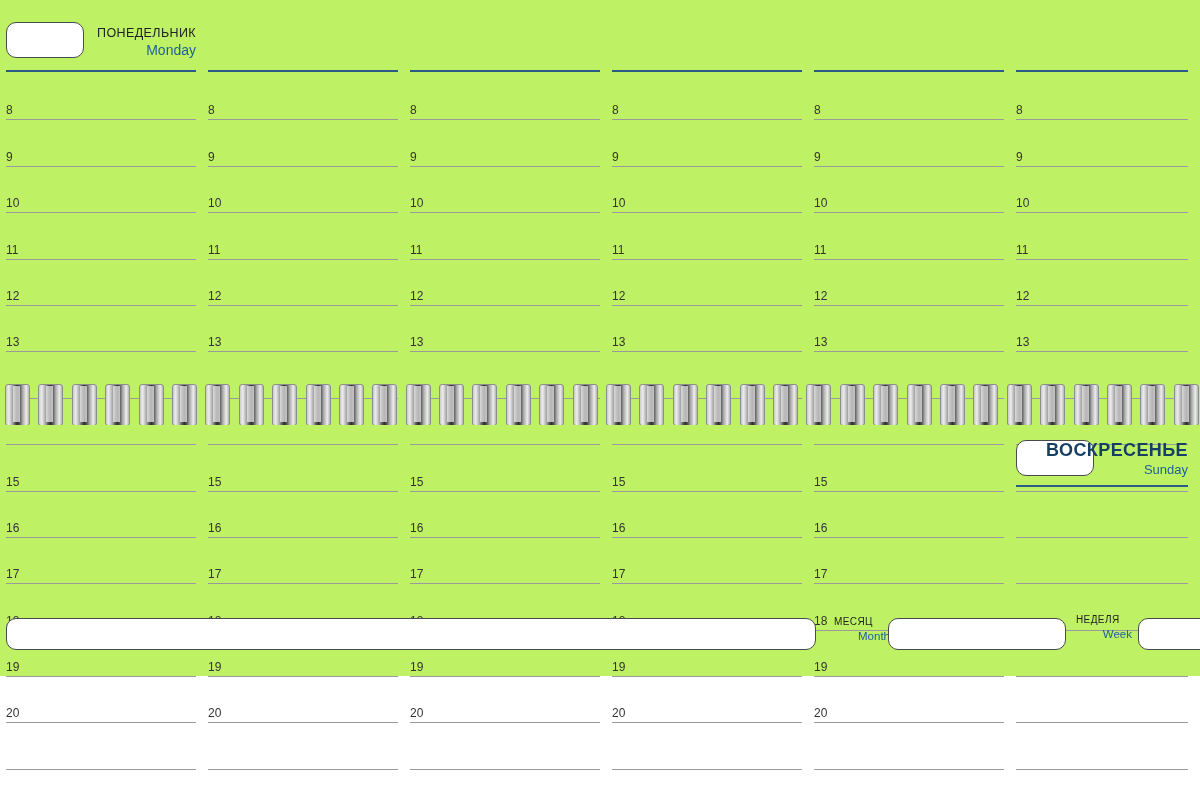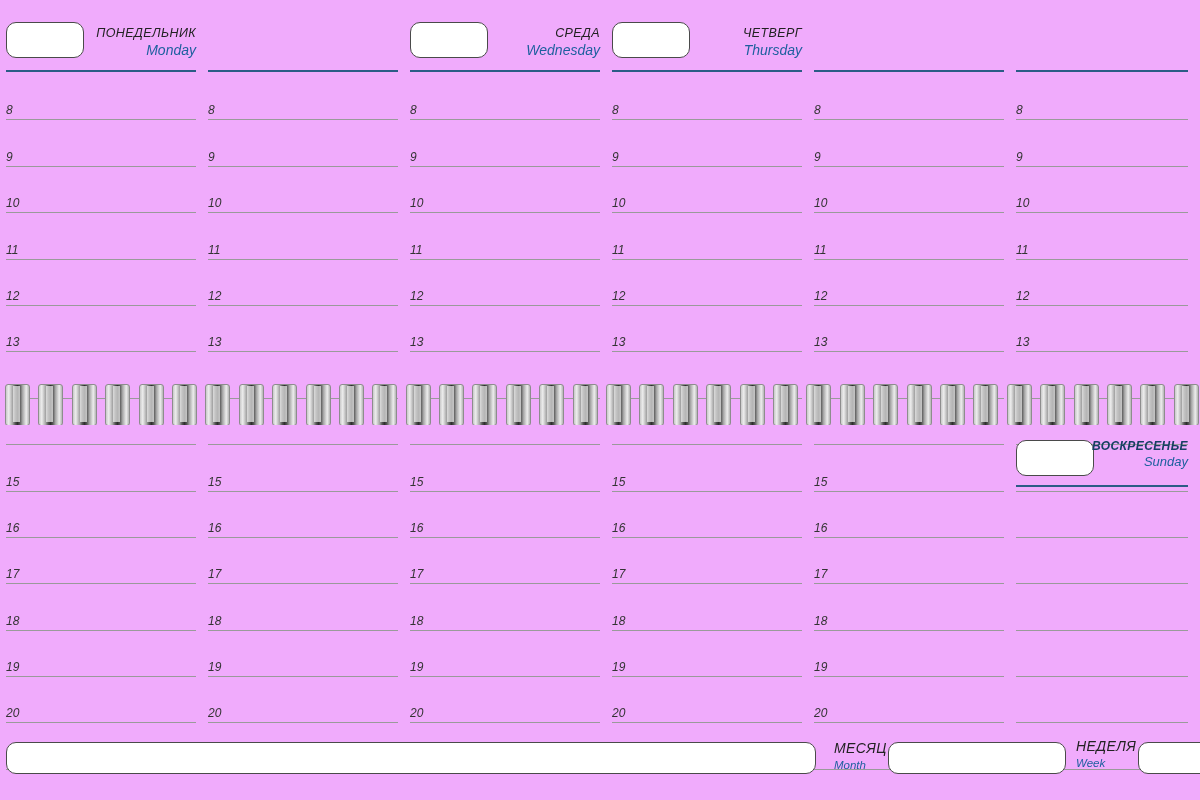--- a/index.html
+++ b/index.html
@@ -5,23 +5,22 @@
   * { box-sizing: border-box; }
   html, body {
     margin: 0; padding: 0;
     width: 1200px; height: 800px;
     background: #ffffff;
     font-family: "Liberation Sans", sans-serif;
     overflow: hidden;
   }
   .page {
     position: relative;
-    width: 1200px; height: 800px;
-    background: #f0abfc;
-    font-style: italic;
+    width: 1200px; height: 676px;
+    background: #bef264;
   }
 
   
   .columns {
     position: absolute;
     top: 0; left: 0;
     width: 1200px; height: 735px;
     display: flex;
   }
   .col {
@@ -105,21 +104,21 @@
     border-radius: 10px;
     background: #fff;
   }
   .sunday-names {
     position: absolute;
     right: 0; top: 3px;
     text-align: right;
     line-height: 1.25;
   }
   .sunday-ru {
-    font-size: 12px;
+    font-size: 18px;
     font-weight: bold;
     letter-spacing: 0.4px;
     color: #173f63;
     text-transform: uppercase;
     white-space: nowrap;
     margin-left: 17px;
   }
   .sunday-en {
     font-size: 13px;
     color: #1d5f9e;
@@ -183,31 +182,31 @@
     border: 1px solid #4a4a4a;
     border-radius: 10px;
     background: #fff;
   }
   .foot-label {
     position: absolute;
     text-align: left;
     line-height: 1.25;
   }
   .foot-ru {
-    font-size: 14px;
+    font-size: 10px;
     letter-spacing: 0.4px;
     color: #222222;
     text-transform: uppercase;
     white-space: nowrap;
   }
   .foot-en {
     font-size: 11.5px;
     color: #1d5f9e;
     white-space: nowrap;
-    text-align: left;
+    text-align: right;
   }
   .month-label { left: 834px; top: 2px; width: 56px; }
   .month-box {
     position: absolute;
     left: 888px; top: 4px;
     width: 178px; height: 32px;
     border: 1px solid #4a4a4a;
     border-radius: 10px;
     background: #fff;
   }
@@ -327,27 +326,20 @@
         <div class="hour">
             <span class="lbl">20</span>
           </div>
         <div class="hour">
             <span class="lbl"></span>
           </div>
       </div>
     </div>
 
     <div class="col">
-      <div class="day-head">
-        <div class="day-box"></div>
-        <div class="day-names">
-          <div class="day-ru">СРЕДА</div>
-          <div class="day-en">Wednesday</div>
-        </div>
-      </div>
       <div class="head-rule"></div>
       <div class="hours">
         <div class="hour">
             <span class="lbl">8</span>
           </div>
         <div class="hour">
             <span class="lbl">9</span>
           </div>
         <div class="hour">
             <span class="lbl">10</span>
@@ -383,27 +375,20 @@
         <div class="hour">
             <span class="lbl">20</span>
           </div>
         <div class="hour">
             <span class="lbl"></span>
           </div>
       </div>
     </div>
 
     <div class="col">
-      <div class="day-head">
-        <div class="day-box"></div>
-        <div class="day-names">
-          <div class="day-ru">ЧЕТВЕРГ</div>
-          <div class="day-en">Thursday</div>
-        </div>
-      </div>
       <div class="head-rule"></div>
       <div class="hours">
         <div class="hour">
             <span class="lbl">8</span>
           </div>
         <div class="hour">
             <span class="lbl">9</span>
           </div>
         <div class="hour">
             <span class="lbl">10</span>

